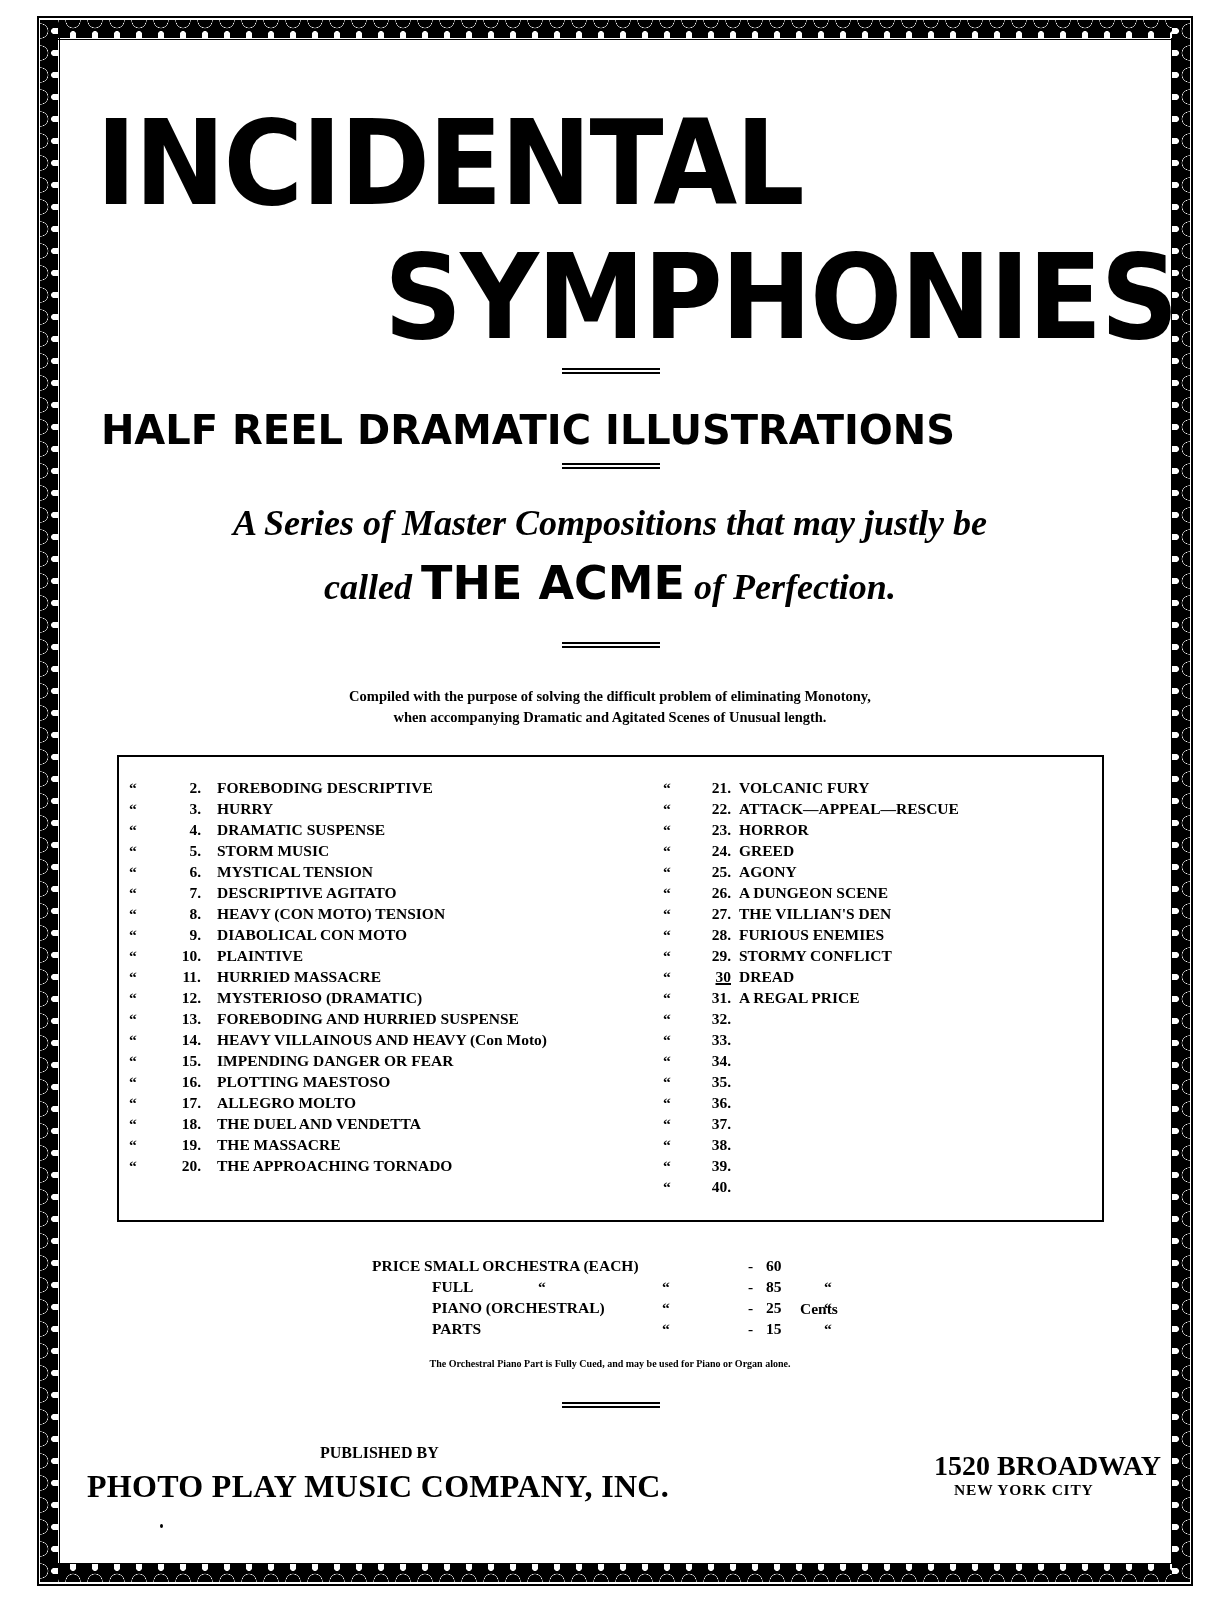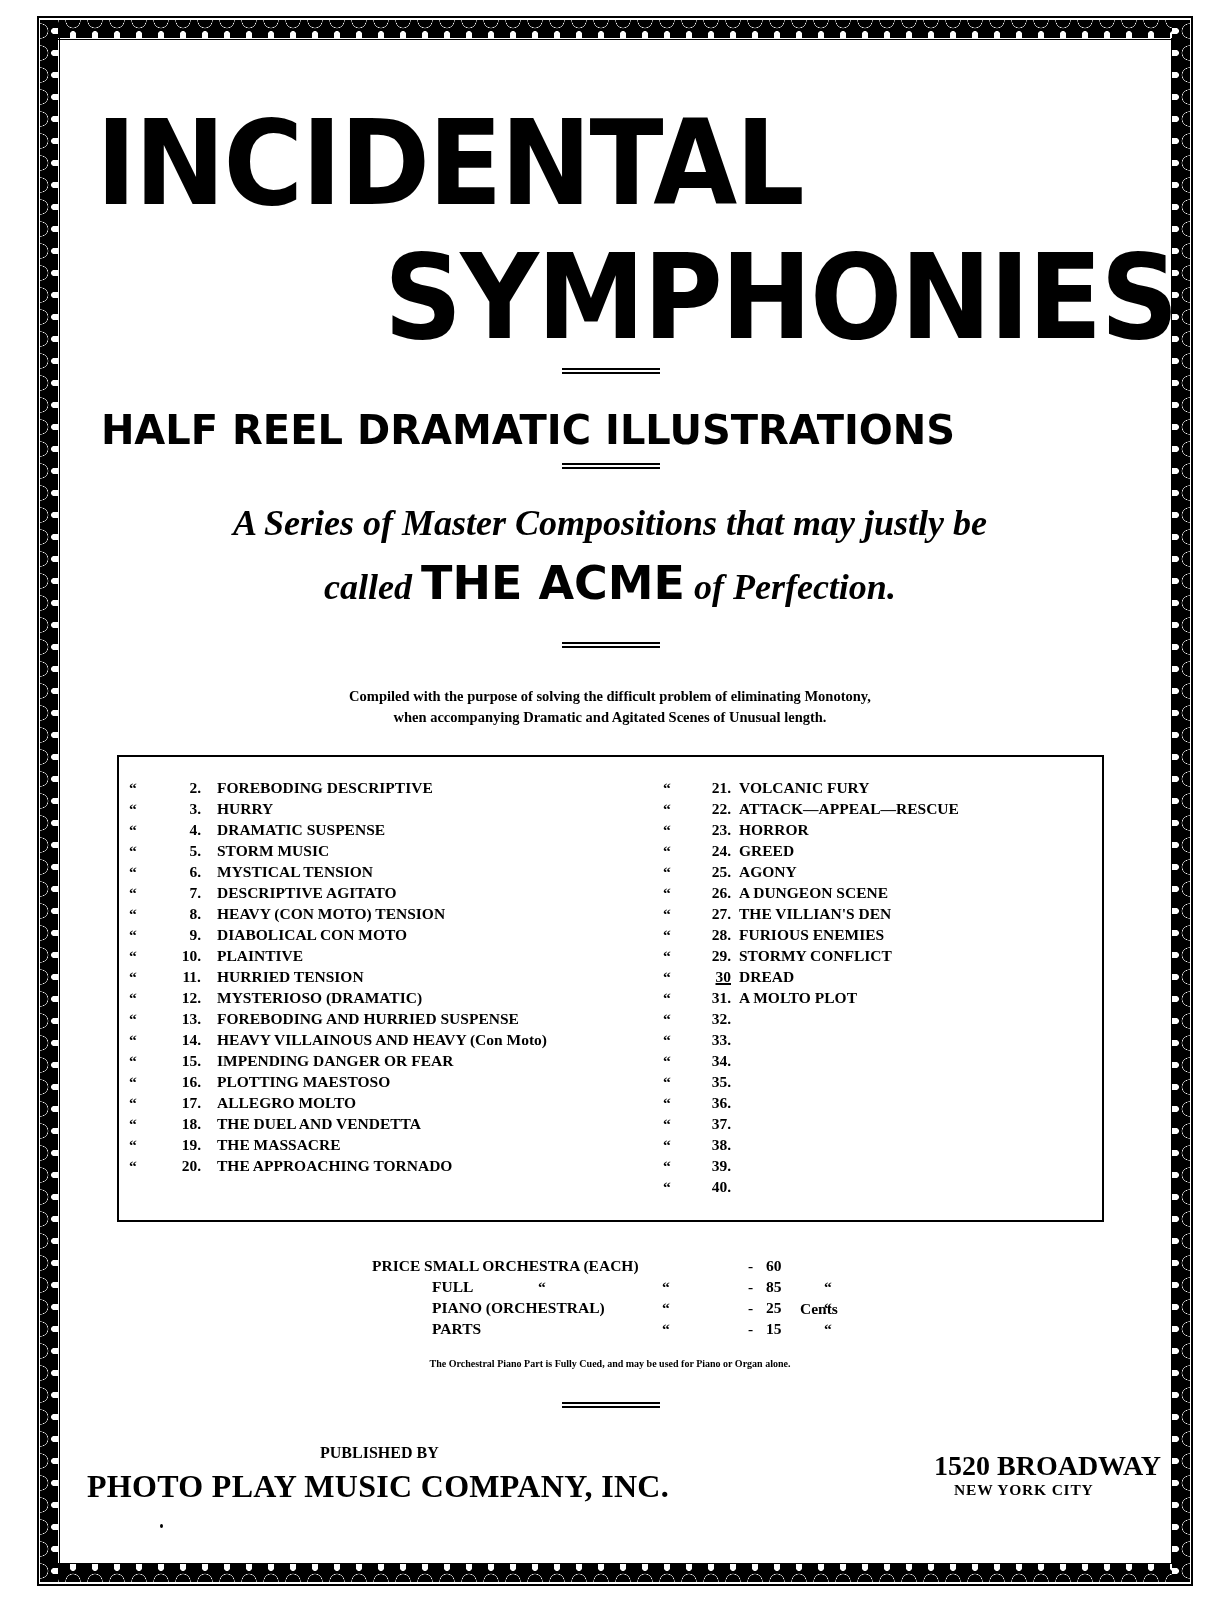--- a/index.html
+++ b/index.html
@@ -147,21 +147,21 @@
         <span class="name">DIABOLICAL CON MOTO</span>
       </div>
       <div class="row">
         <span class="ditto">“</span>
         <span class="num">10.</span>
         <span class="name">PLAINTIVE</span>
       </div>
       <div class="row">
         <span class="ditto">“</span>
         <span class="num">11.</span>
-        <span class="name">HURRIED TENSION</span>
+        <span class="name">HURRIED MASSACRE</span>
       </div>
       <div class="row">
         <span class="ditto">“</span>
         <span class="num">12.</span>
         <span class="name">MYSTERIOSO (DRAMATIC)</span>
       </div>
       <div class="row">
         <span class="ditto">“</span>
         <span class="num">13.</span>
         <span class="name">FOREBODING AND HURRIED SUSPENSE</span>
@@ -249,21 +249,21 @@
         <span class="name">STORMY CONFLICT</span>
       </div>
       <div class="row">
         <span class="ditto">“</span>
         <span class="num underlined">30</span>
         <span class="name">DREAD</span>
       </div>
       <div class="row">
         <span class="ditto">“</span>
         <span class="num">31.</span>
-        <span class="name">A MOLTO PLOT</span>
+        <span class="name">A REGAL PRICE</span>
       </div>
       <div class="row">
         <span class="ditto">“</span>
         <span class="num">32.</span>
         <span class="name"></span>
       </div>
       <div class="row">
         <span class="ditto">“</span>
         <span class="num">33.</span>
         <span class="name"></span>

